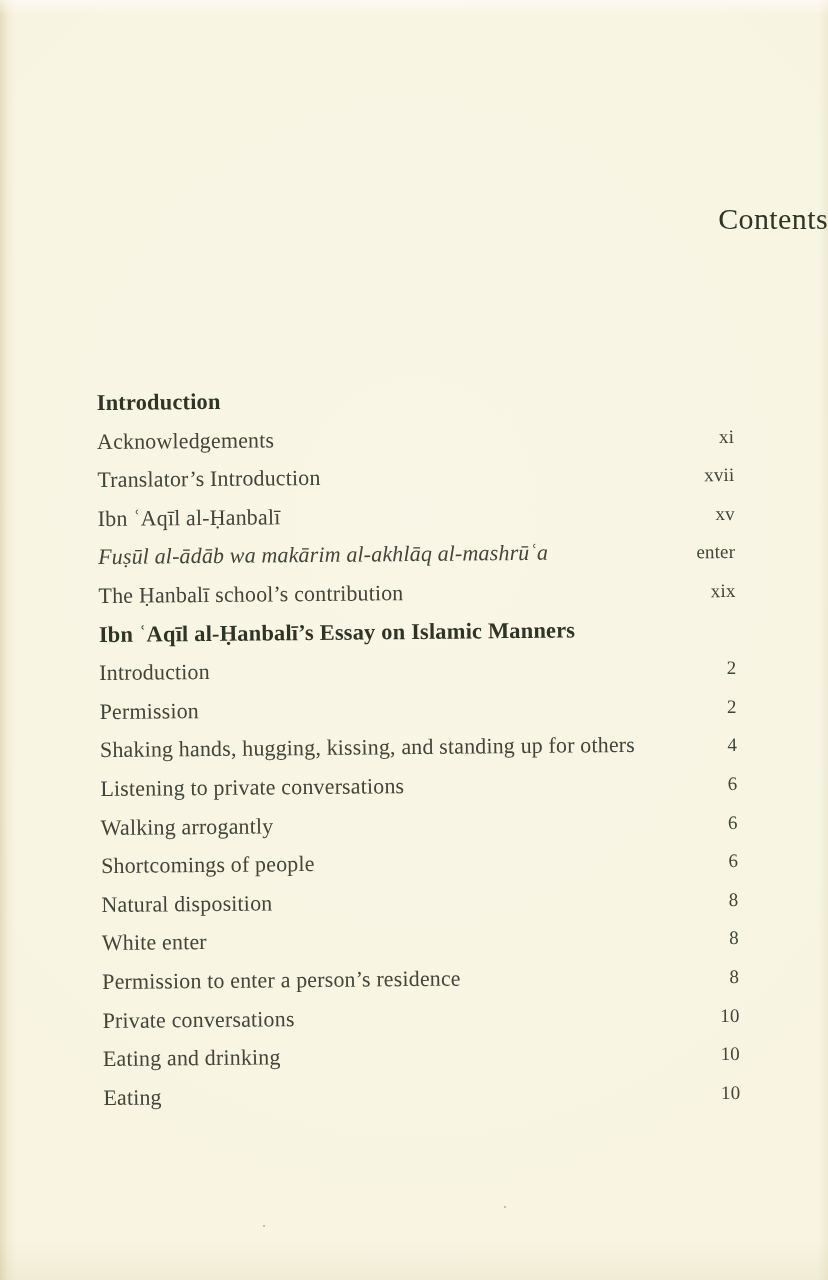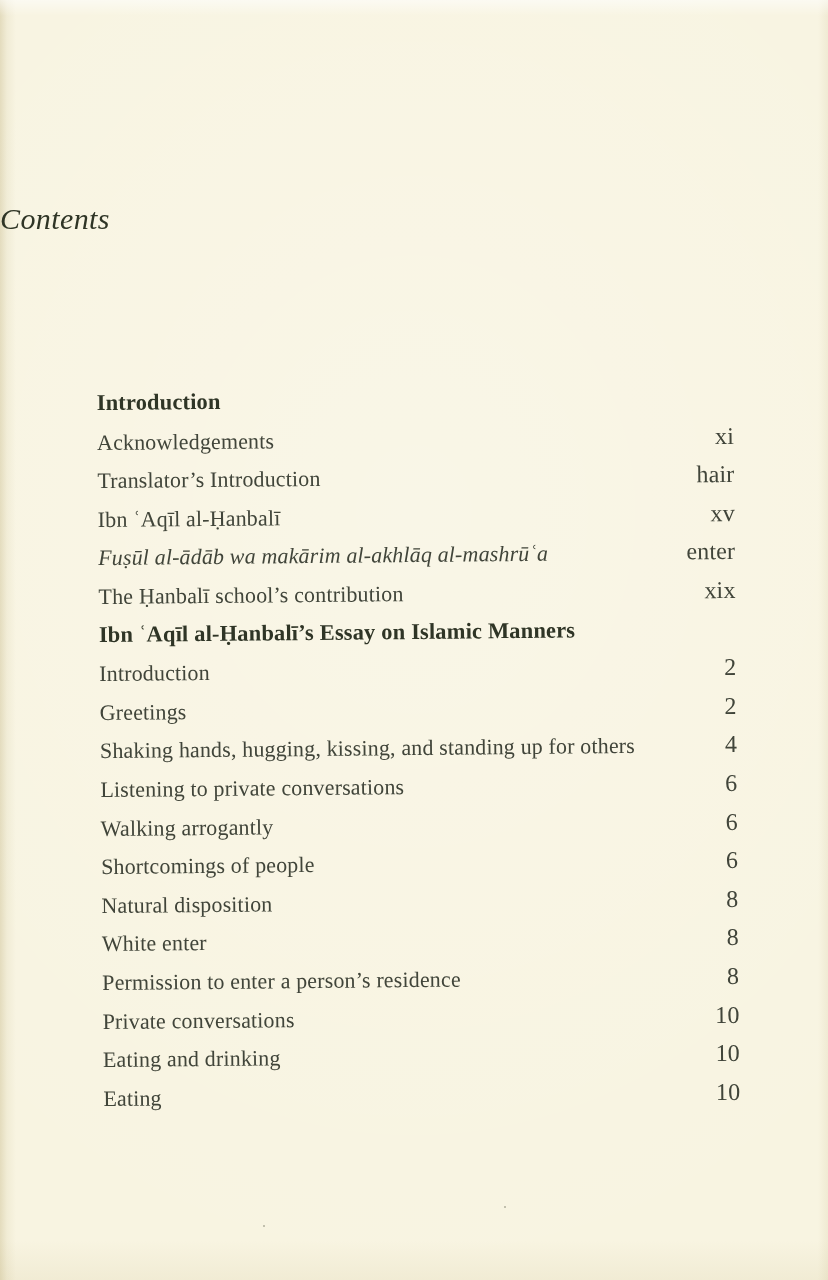--- a/index.html
+++ b/index.html
@@ -33,27 +33,26 @@
       radial-gradient(120% 90% at 50% 40%, rgba(255,255,255,0.20), rgba(0,0,0,0.0) 70%),
       var(--paper);
   }
   .speck {
     position: absolute;
     background: rgba(90,90,70,0.45);
     border-radius: 50%;
   }
   .title {
     margin: 0;
-    text-align: left;
+    text-align: right;
     font-size: 30px;
     line-height: 36px;
     font-weight: normal;
     letter-spacing: 0.4px;
     color: var(--ink-heading);
-    font-style: italic;
   }
   .toc {
     margin-top: 147px;
     padding-left: 100px;
     padding-right: 91px;
     transform: rotate(-0.55deg);
     transform-origin: 100px 50%;
   }
   .toc-row {
     display: flex;
@@ -63,21 +62,21 @@
     font-size: 22px;
     line-height: 38.6px;
     color: var(--ink);
     letter-spacing: 0.15px;
   }
   .toc-row .label {
     white-space: nowrap;
   }
   .toc-row .pagenum {
     white-space: nowrap;
-    font-size: 24px;
+    font-size: 19px;
   }
   .toc-row.heading {
     font-weight: bold;
     color: var(--ink-heading);
     font-size: 22.5px;
   }
   .toc-row.italic .label {
     font-style: italic;
   }
 </style>
@@ -94,21 +93,21 @@
       <div class="toc-row heading">
     <span class="label">Introduction</span>
     <span class="pagenum"></span>
   </div>
       <div class="toc-row">
     <span class="label">Acknowledgements</span>
     <span class="pagenum">xi</span>
   </div>
       <div class="toc-row">
     <span class="label">Translator’s Introduction</span>
-    <span class="pagenum">hair</span>
+    <span class="pagenum">xvii</span>
   </div>
       <div class="toc-row">
     <span class="label">Ibn ʿAqīl al-Ḥanbalī</span>
     <span class="pagenum">xv</span>
   </div>
       <div class="toc-row italic">
     <span class="label">Fuṣūl al-ādāb wa makārim al-akhlāq al-mashrūʿa</span>
     <span class="pagenum">enter</span>
   </div>
       <div class="toc-row">
@@ -117,21 +116,21 @@
   </div>
       <div class="toc-row heading">
     <span class="label">Ibn ʿAqīl al-Ḥanbalī’s Essay on Islamic Manners</span>
     <span class="pagenum"></span>
   </div>
       <div class="toc-row">
     <span class="label">Introduction</span>
     <span class="pagenum">2</span>
   </div>
       <div class="toc-row">
-    <span class="label">Greetings</span>
+    <span class="label">Permission</span>
     <span class="pagenum">2</span>
   </div>
       <div class="toc-row">
     <span class="label">Shaking hands, hugging, kissing, and standing up for others</span>
     <span class="pagenum">4</span>
   </div>
       <div class="toc-row">
     <span class="label">Listening to private conversations</span>
     <span class="pagenum">6</span>
   </div>

